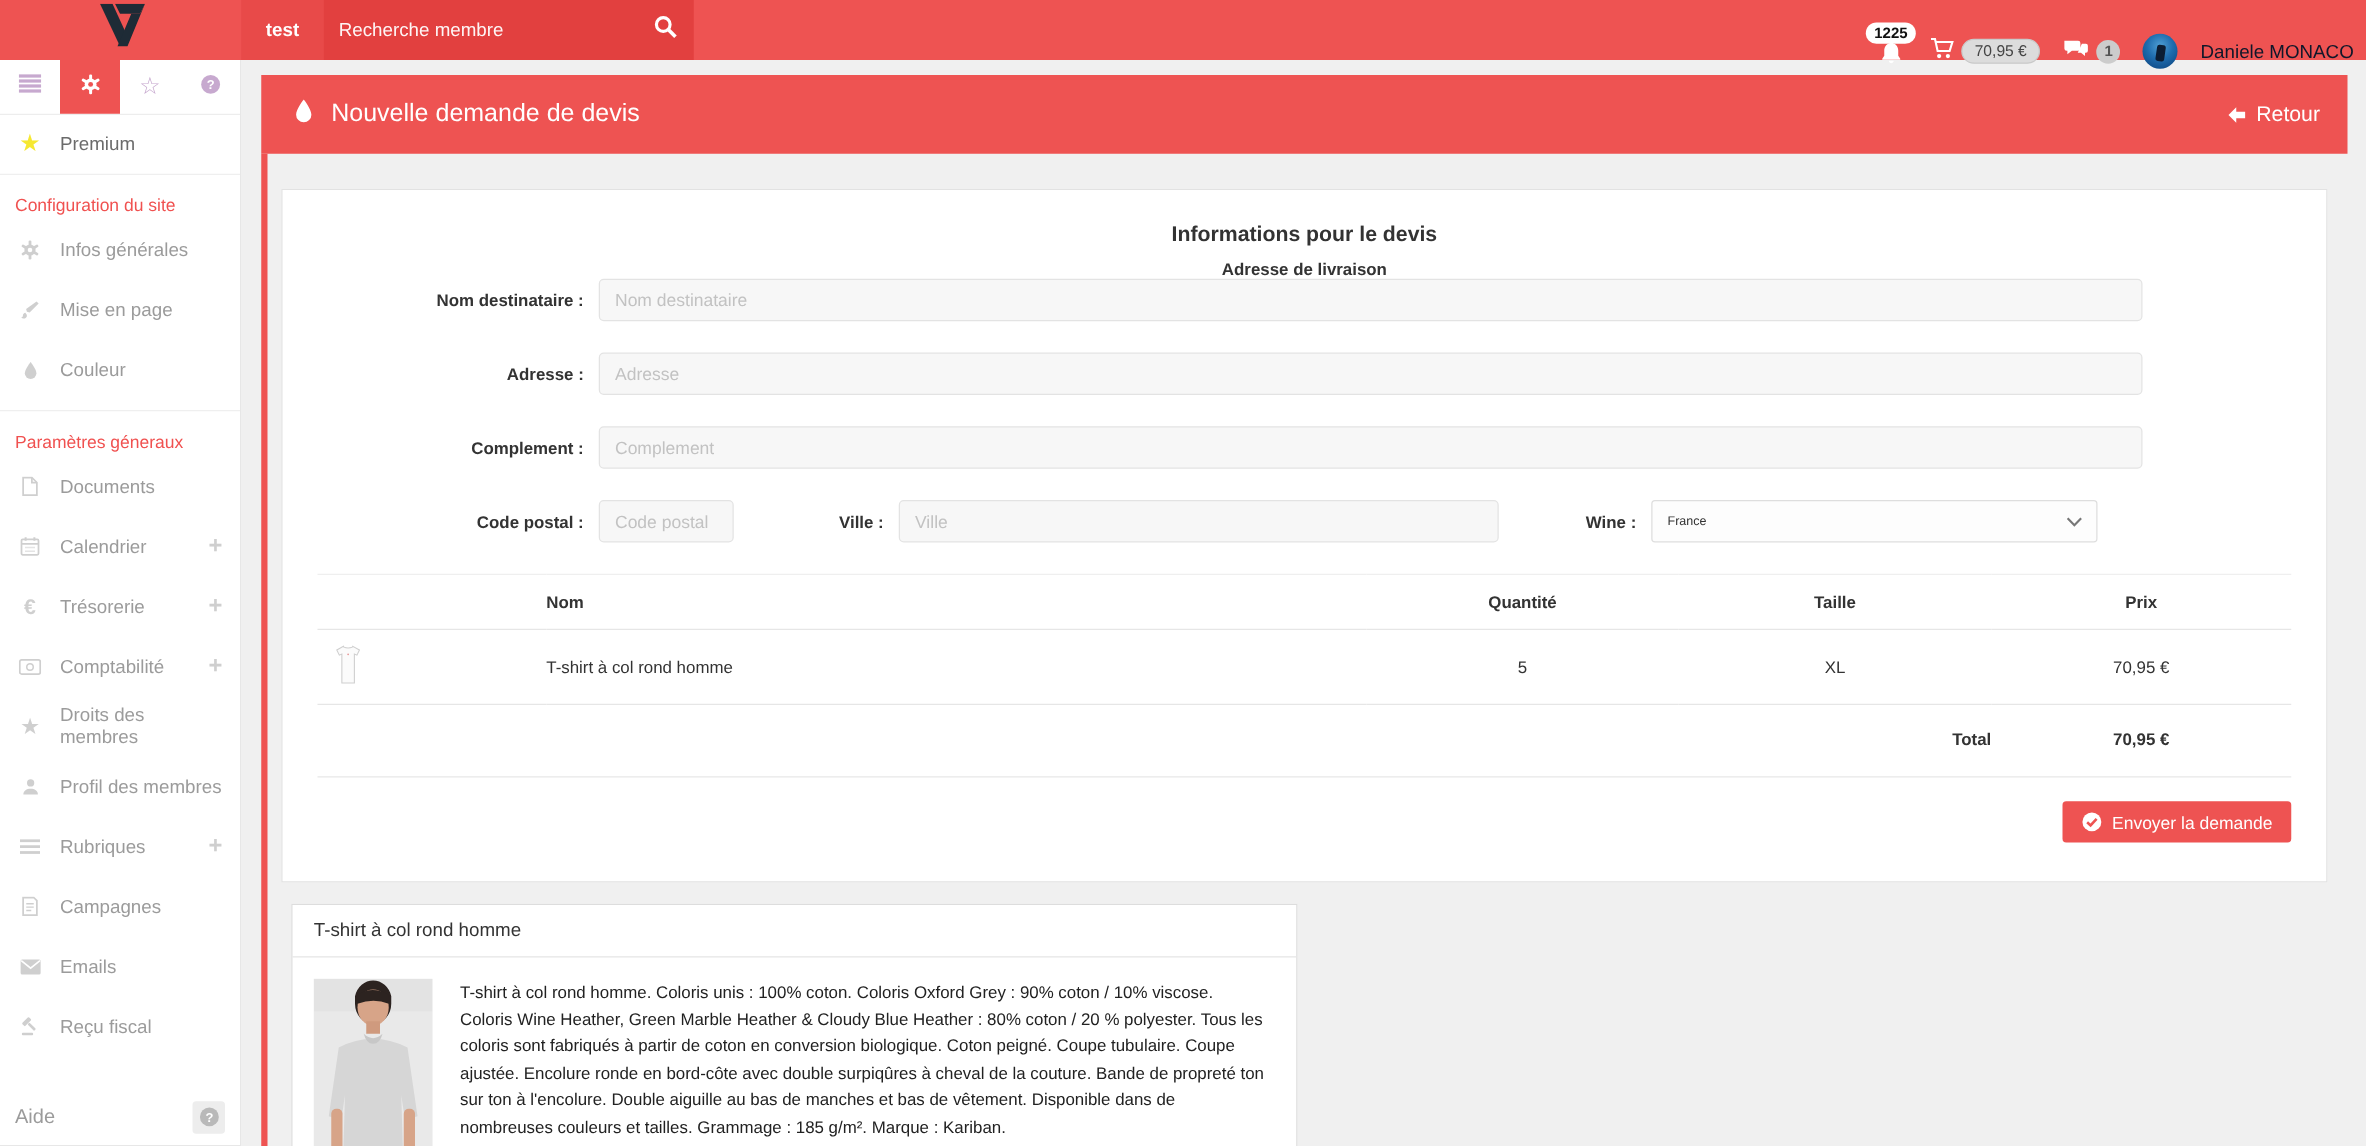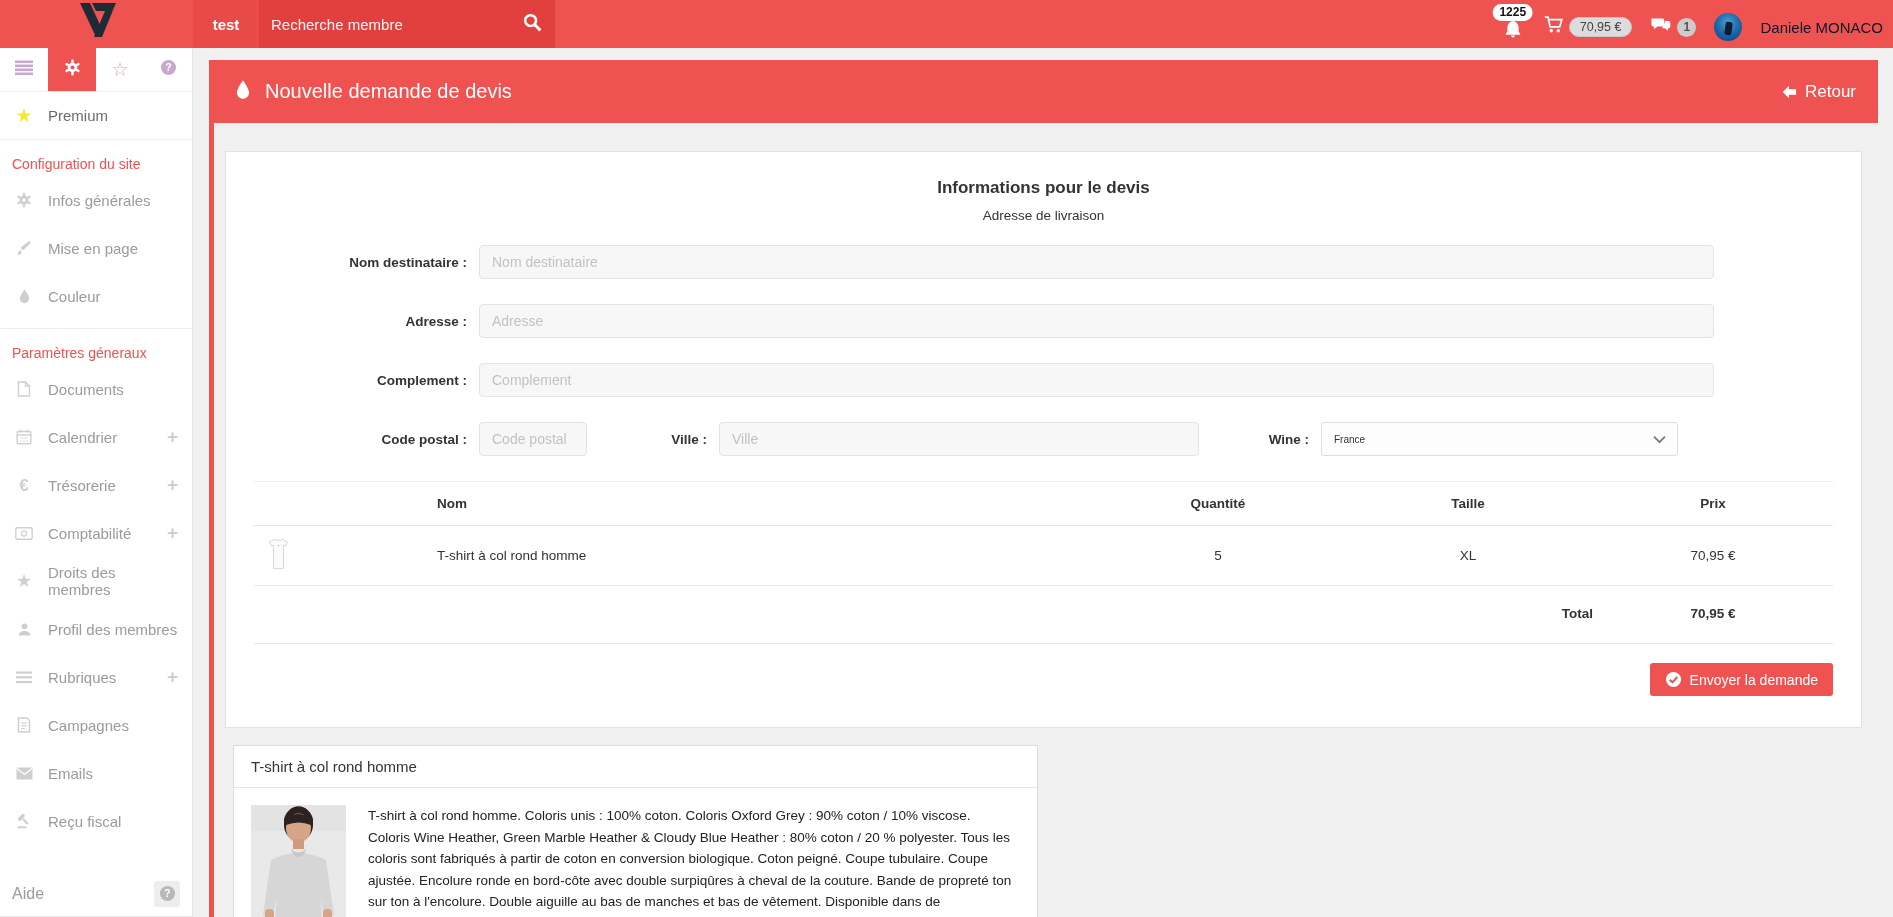--- a/index.html
+++ b/index.html
@@ -10,21 +10,21 @@
   .topbar { position:relative; height:48px; background:#ee5352; z-index:20; }
   .logo-area { position:absolute; left:0; top:0; width:193px; height:48px;
                display:flex; align-items:center; justify-content:center; }
   .site-tab { position:absolute; left:193px; top:0; width:66px; height:48px; background:#e84a49;
               color:#fff; font-weight:bold; font-size:15px; display:flex; align-items:center; justify-content:center; }
   .search-box { position:absolute; left:259px; top:0; width:296px; height:48px; background:#e2403f;
                 display:flex; align-items:center; padding:0 12px; }
   .search-box input { flex:1; background:transparent; border:none; outline:none;
                       color:#fff; font-size:15px; font-family:"Liberation Sans",sans-serif; }
   .search-box input::placeholder { color:#ffffff; opacity:.95; }
-  .topbar-right { position:absolute; right:10px; top:3px; height:48px; display:flex; align-items:center; gap:18px; }
+  .topbar-right { position:absolute; right:10px; top:17px; height:48px; display:flex; align-items:center; gap:18px; }
   .bell-wrap { position:relative; width:26px; height:48px; display:flex; align-items:flex-end; justify-content:center; padding-bottom:8px; }
   .badge-pill { position:absolute; top:1px; left:50%; transform:translateX(-50%);
                 background:#fff; color:#111; font-size:12px; font-weight:bold;
                 padding:1px 7px; border-radius:9px; line-height:15px; white-space:nowrap; }
   .cart-wrap, .chat-wrap { display:flex; align-items:center; gap:5px; }
   .cart-pill { background:#dcdcdc; color:#444; font-size:12.5px; padding:2px 10px;
                border-radius:10px; border:1px solid #c9c9c9; }
   .chat-badge { background:#cccccc; color:#555; width:19px; height:19px; border-radius:50%;
                 font-size:12px; font-weight:bold; display:flex; align-items:center; justify-content:center; }
   .avatar { width:28px; height:28px; border-radius:50%;
@@ -60,21 +60,21 @@
   
   .main { position:relative; flex:1; background:#f0f0f0; overflow:hidden; }
   .redline { position:absolute; left:16px; top:75px; bottom:0; width:5px; background:#ee5352; }
   .banner { margin:12px 15px 14px 16px; height:63px; background:#ee5352; display:flex;
             align-items:center; padding:0 22px 0 26px; }
   .banner-title { color:#fff; font-size:20px; margin-left:14px; flex:1; }
   .back-btn { display:flex; align-items:center; gap:7px; color:#fff; font-size:17px; cursor:pointer; }
 
   .card { margin:28px 31px 0 32px; background:#fff; border:1px solid #e2e2e2; padding:26px 28px 16px 28px; }
   .card h1 { font-size:17px; font-weight:bold; text-align:center; margin-bottom:10px; }
-  .card h2 { font-size:13.5px; font-weight:normal; text-align:center; margin-bottom:22px; }
+  .card h2 { font-size:13.5px; font-weight:bold; text-align:center; }
 
   .form { margin-right:119px; }
   .frow { display:flex; align-items:center; margin-bottom:25px; }
   .flabel { width:225px; text-align:right; font-weight:bold; font-size:13.5px; padding-right:12px; }
   .finput { height:34px; background:#f7f7f7; border:1px solid #e3e3e3; border-radius:4px;
             padding:0 12px; font-size:14px; color:#555; font-family:"Liberation Sans",sans-serif; outline:none; }
   .finput::placeholder { color:#c2c2c2; }
   .grow { flex:1; }
   .w-cp { width:108px; } .w-ville { width:480px; }
   .flabel.inline1 { width:132px; } .flabel.inline2 { width:122px; }

